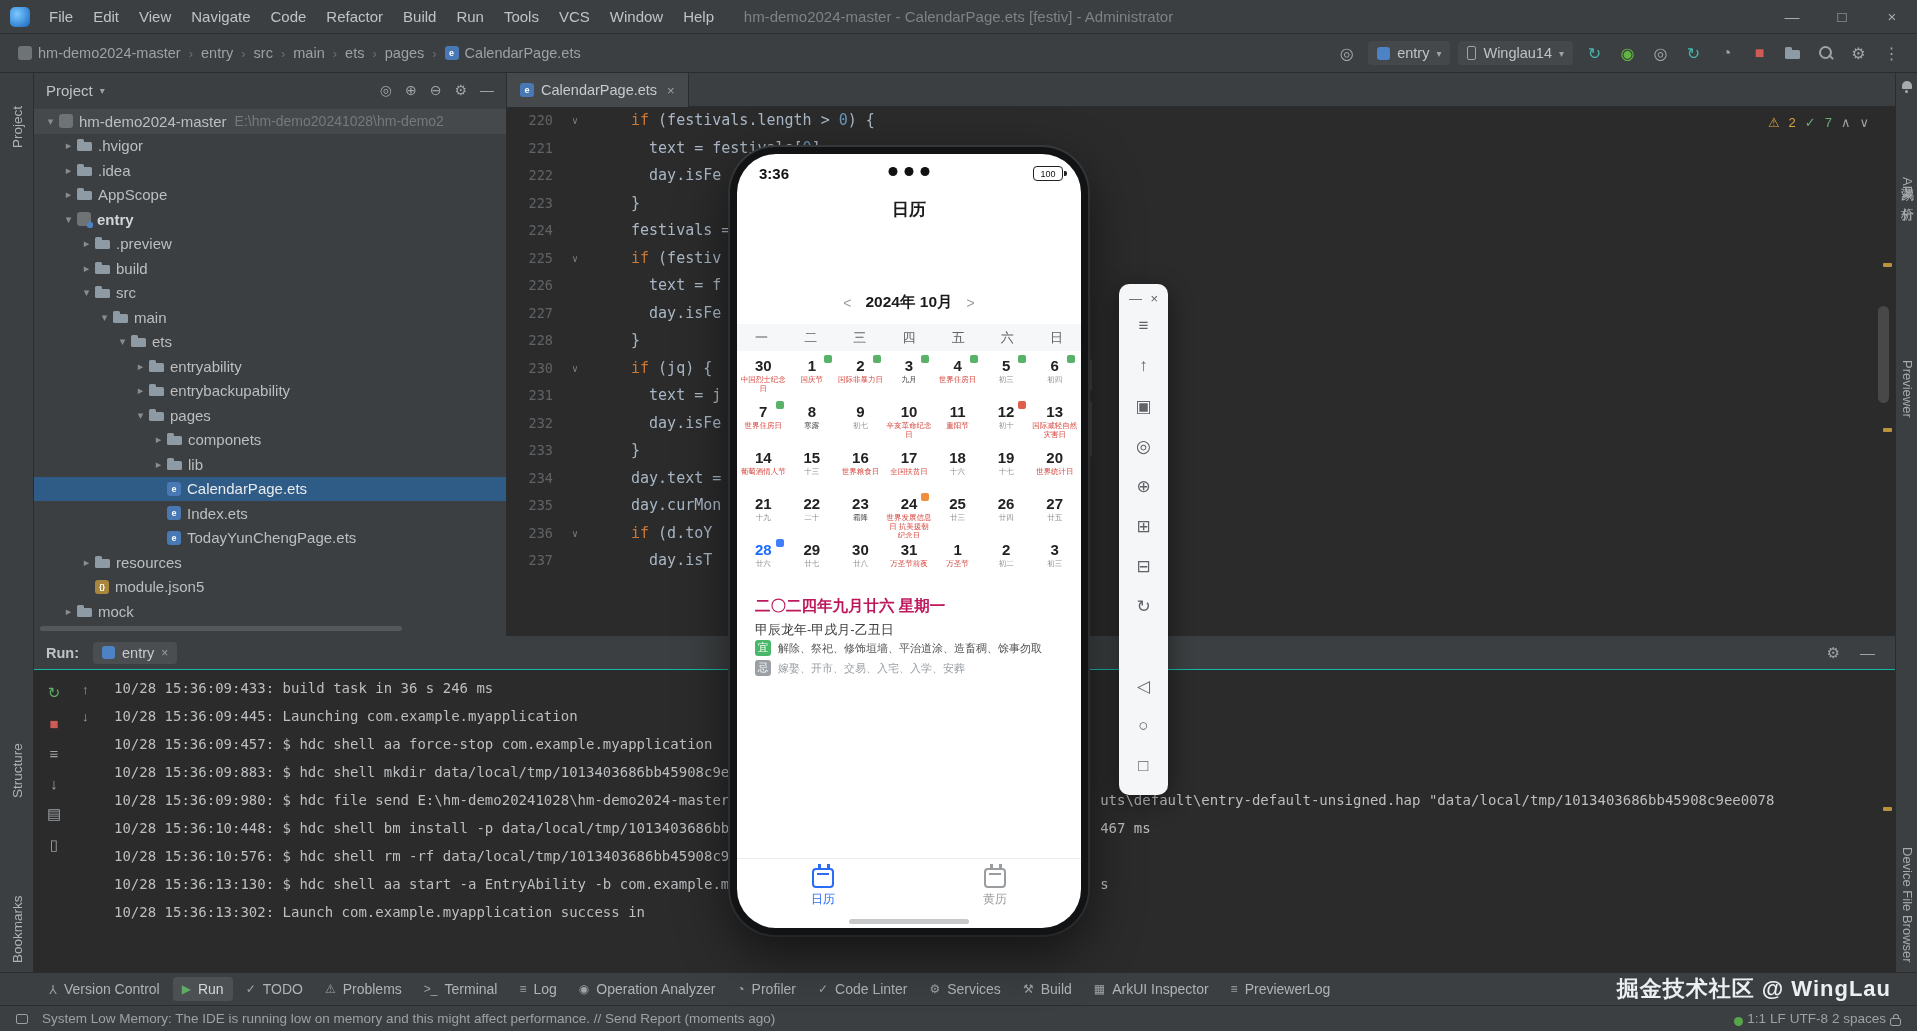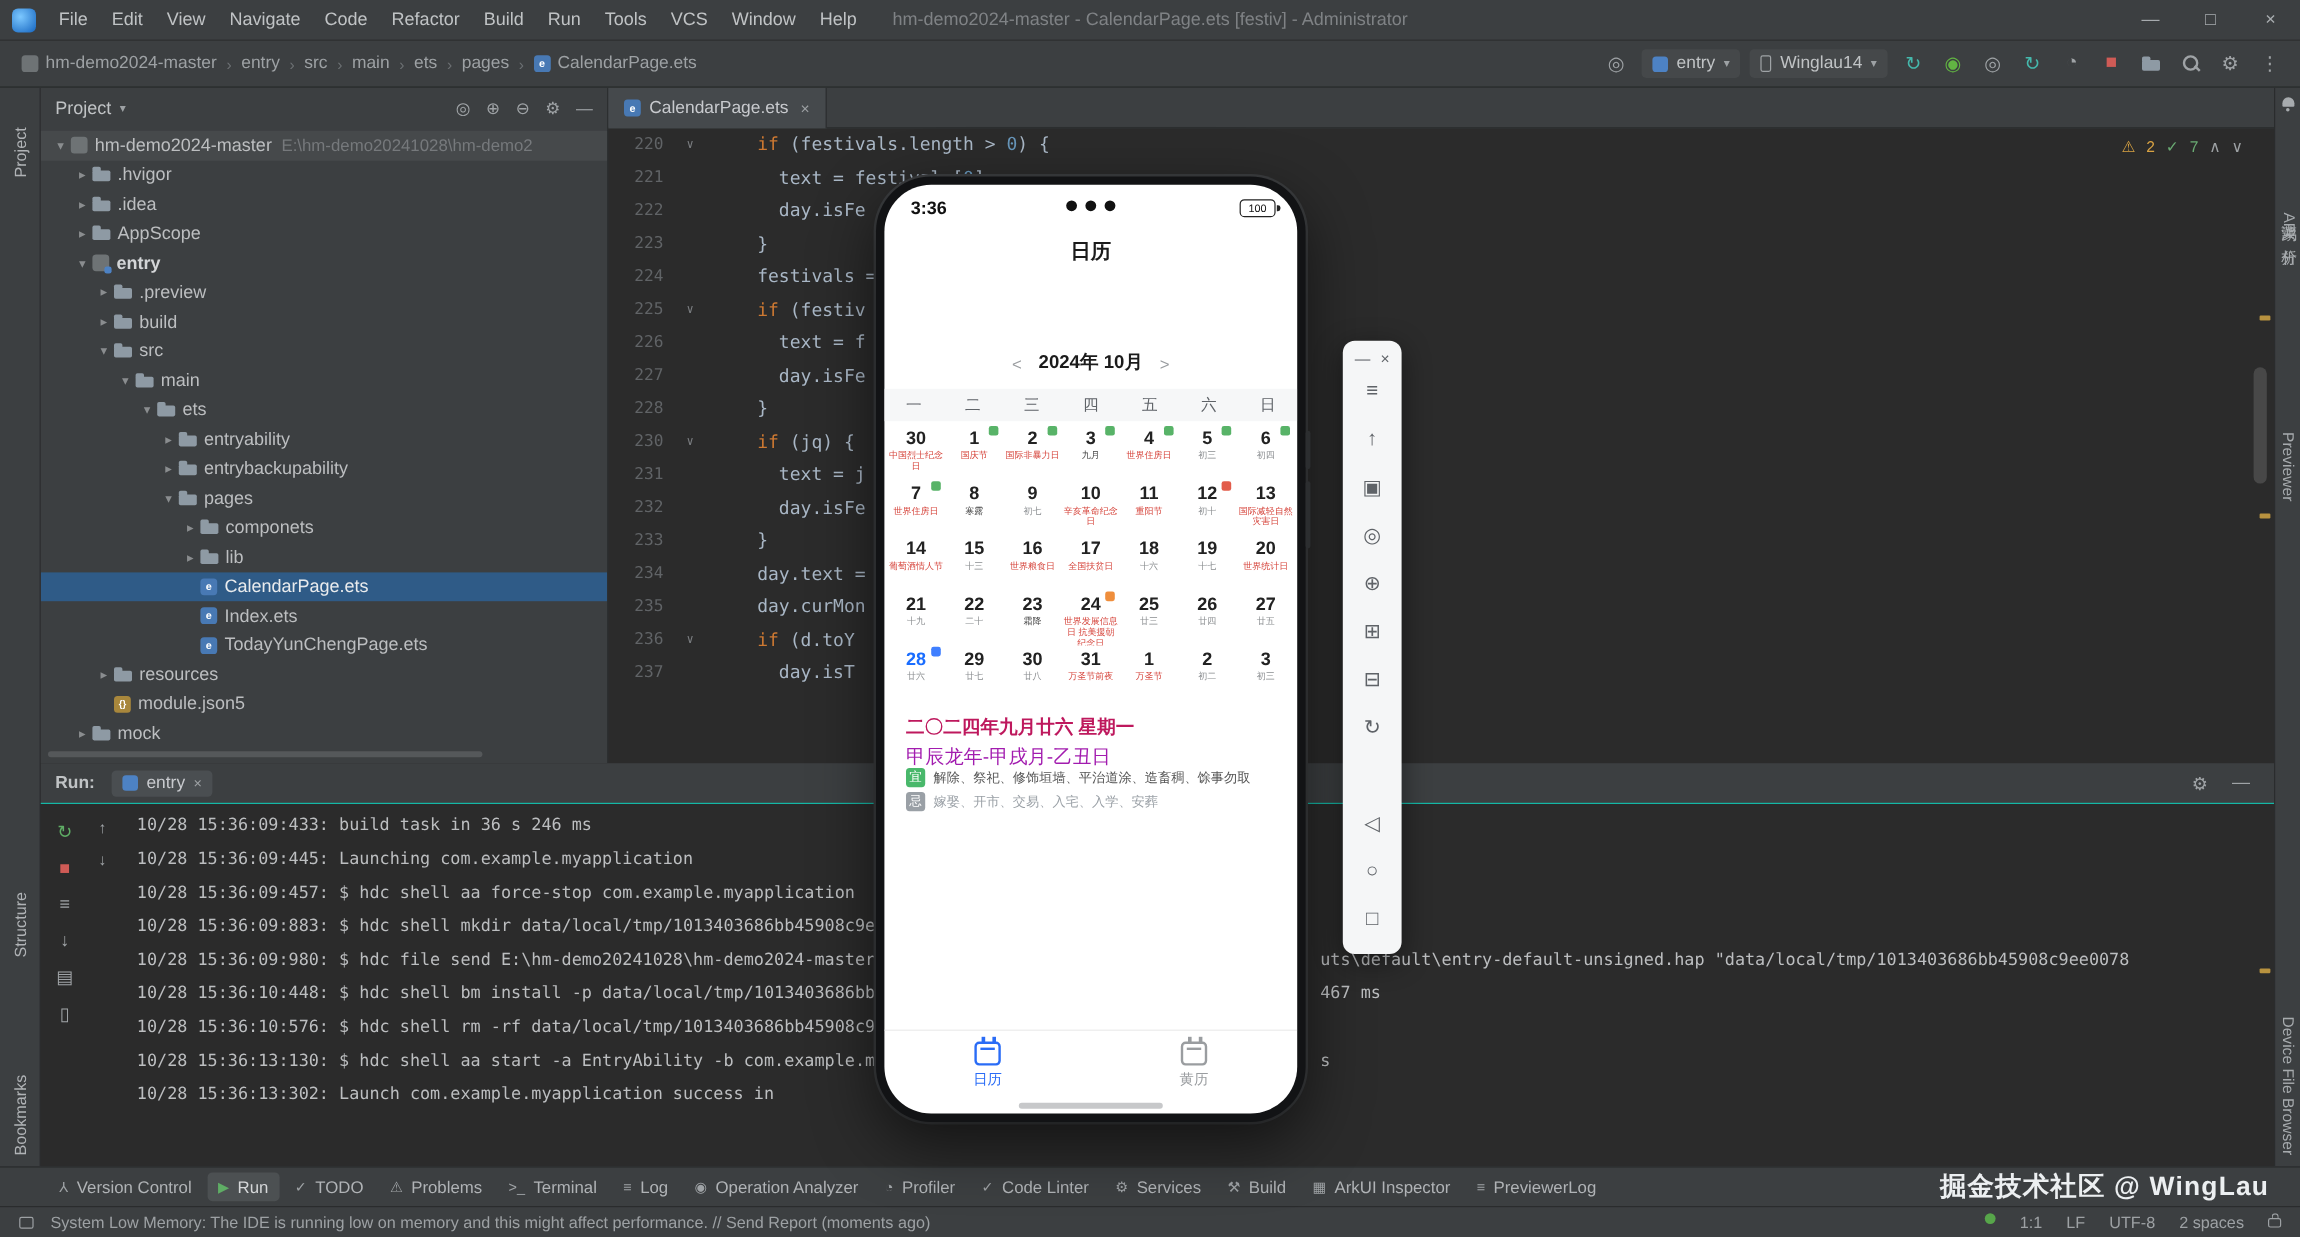--- a/index.html
+++ b/index.html
@@ -114,21 +114,21 @@
   .bb-item.active{background:#4c5052;color:#d5d7d9}
   .bb-g{font-size:12px;color:#9fa3a6}
   .bb-g.green{color:#5fad65}
   .bb-g.rot{display:inline-block;transform:rotate(180deg)}
   #brand{margin-left:auto;font-size:22px;font-weight:bold;color:#eceff1;letter-spacing:1px;white-space:nowrap}
 
   
   #statusline{position:absolute;left:0;top:1005px;width:100%;height:26px;background:#3c3f41;border-top:1px solid #2a2c2d;display:flex;align-items:center;padding:0 16px;font-size:13.5px;color:#9da1a4;z-index:20}
   .mini-win{width:12px;height:10px;border:1.5px solid #9da1a4;border-radius:2px}
   #status-msg{margin-left:14px;white-space:nowrap}
-  #status-right{margin-left:auto;display:flex;align-items:flex-start;gap:20px}
+  #status-right{margin-left:auto;display:flex;align-items:flex-end;gap:4px}
   .green-dot{width:9px;height:9px;border-radius:50%;background:#57a64a}
   .lock{width:11px;height:8px;border:1.5px solid #9da1a4;border-radius:2px;position:relative;margin-top:4px}
   .lock::before{content:"";position:absolute;left:1.5px;top:-5px;width:4px;height:4px;border:1.5px solid #9da1a4;border-bottom:none;border-radius:3px 3px 0 0}
 
   
   #phone{position:absolute;left:730px;top:147px;width:358px;height:788px;background:#121315;border-radius:46px;padding:7px;box-shadow:0 18px 50px rgba(0,0,0,.55),0 0 0 2px #3c3e40;z-index:60}
   .side-btn{position:absolute;right:-4px;width:4px;border-radius:2px;background:#2c2e30}
   #sb1{top:212px;height:32px}
   #sb2{top:254px;height:56px}
   #phone-screen{width:100%;height:100%;background:#fff;border-radius:39px;position:relative;overflow:hidden;color:#222;font-size:13px}
@@ -145,21 +145,21 @@
   #weekdays{position:absolute;left:0;top:170px;width:100%;height:27px;background:#f6f7f8;display:grid;grid-template-columns:repeat(7,1fr);align-items:center;text-align:center;font-size:13px;color:#5f6368}
   #cal-grid{position:absolute;left:2px;top:200px;right:2px;display:grid;grid-template-columns:repeat(7,1fr);grid-auto-rows:46px}
   .cell{position:relative;text-align:center;overflow:hidden}
   .cell .d{font-size:15px;font-weight:700;color:#222;line-height:18px;margin-top:3px}
   .cell.sel .d{color:#1a6dff}
   .cell .sub{font-size:7.5px;line-height:9px;padding:0 1px}
   .sub.red{color:#d6453c}.sub.gray{color:#8a8d90}.sub.dark{color:#444}
   .cbadge{position:absolute;top:1px;right:4px;width:8px;height:8px;border-radius:2px}
   .cbadge.green{background:#58b368}.cbadge.red{background:#e25c4a}.cbadge.orange{background:#ef8e3c}.cbadge.blue{background:#3f7fff}
   #lunar-title{position:absolute;left:18px;top:442px;font-size:15.5px;font-weight:bold;color:#be185d}
-  #ganzhi{position:absolute;left:18px;top:467px;font-size:16px;color:#a21caf}
+  #ganzhi{position:absolute;left:18px;top:467px;font-size:13px;color:#404040}
   .almanac-row{position:absolute;left:18px;right:10px;display:flex;align-items:center;gap:7px}
   #yi-row{top:486px}
   #ji-row{top:506px}
   .tag{width:16px;height:16px;border-radius:3px;color:#fff;font-size:10.5px;display:flex;align-items:center;justify-content:center;flex:none}
   .tag.yi{background:#49b86b}
   .tag.ji{background:#9aa0a6}
   #yi-row .txt{font-size:11px;color:#555;white-space:nowrap}
   #ji-row .txt{font-size:11px;color:#9aa0a6;white-space:nowrap}
   #phone-tabs{position:absolute;left:0;bottom:12px;width:100%;height:58px;border-top:1px solid #ececec;display:flex}
   .ptab{flex:1;display:flex;flex-direction:column;align-items:center;justify-content:center;color:#9a9da0;font-size:12px}

